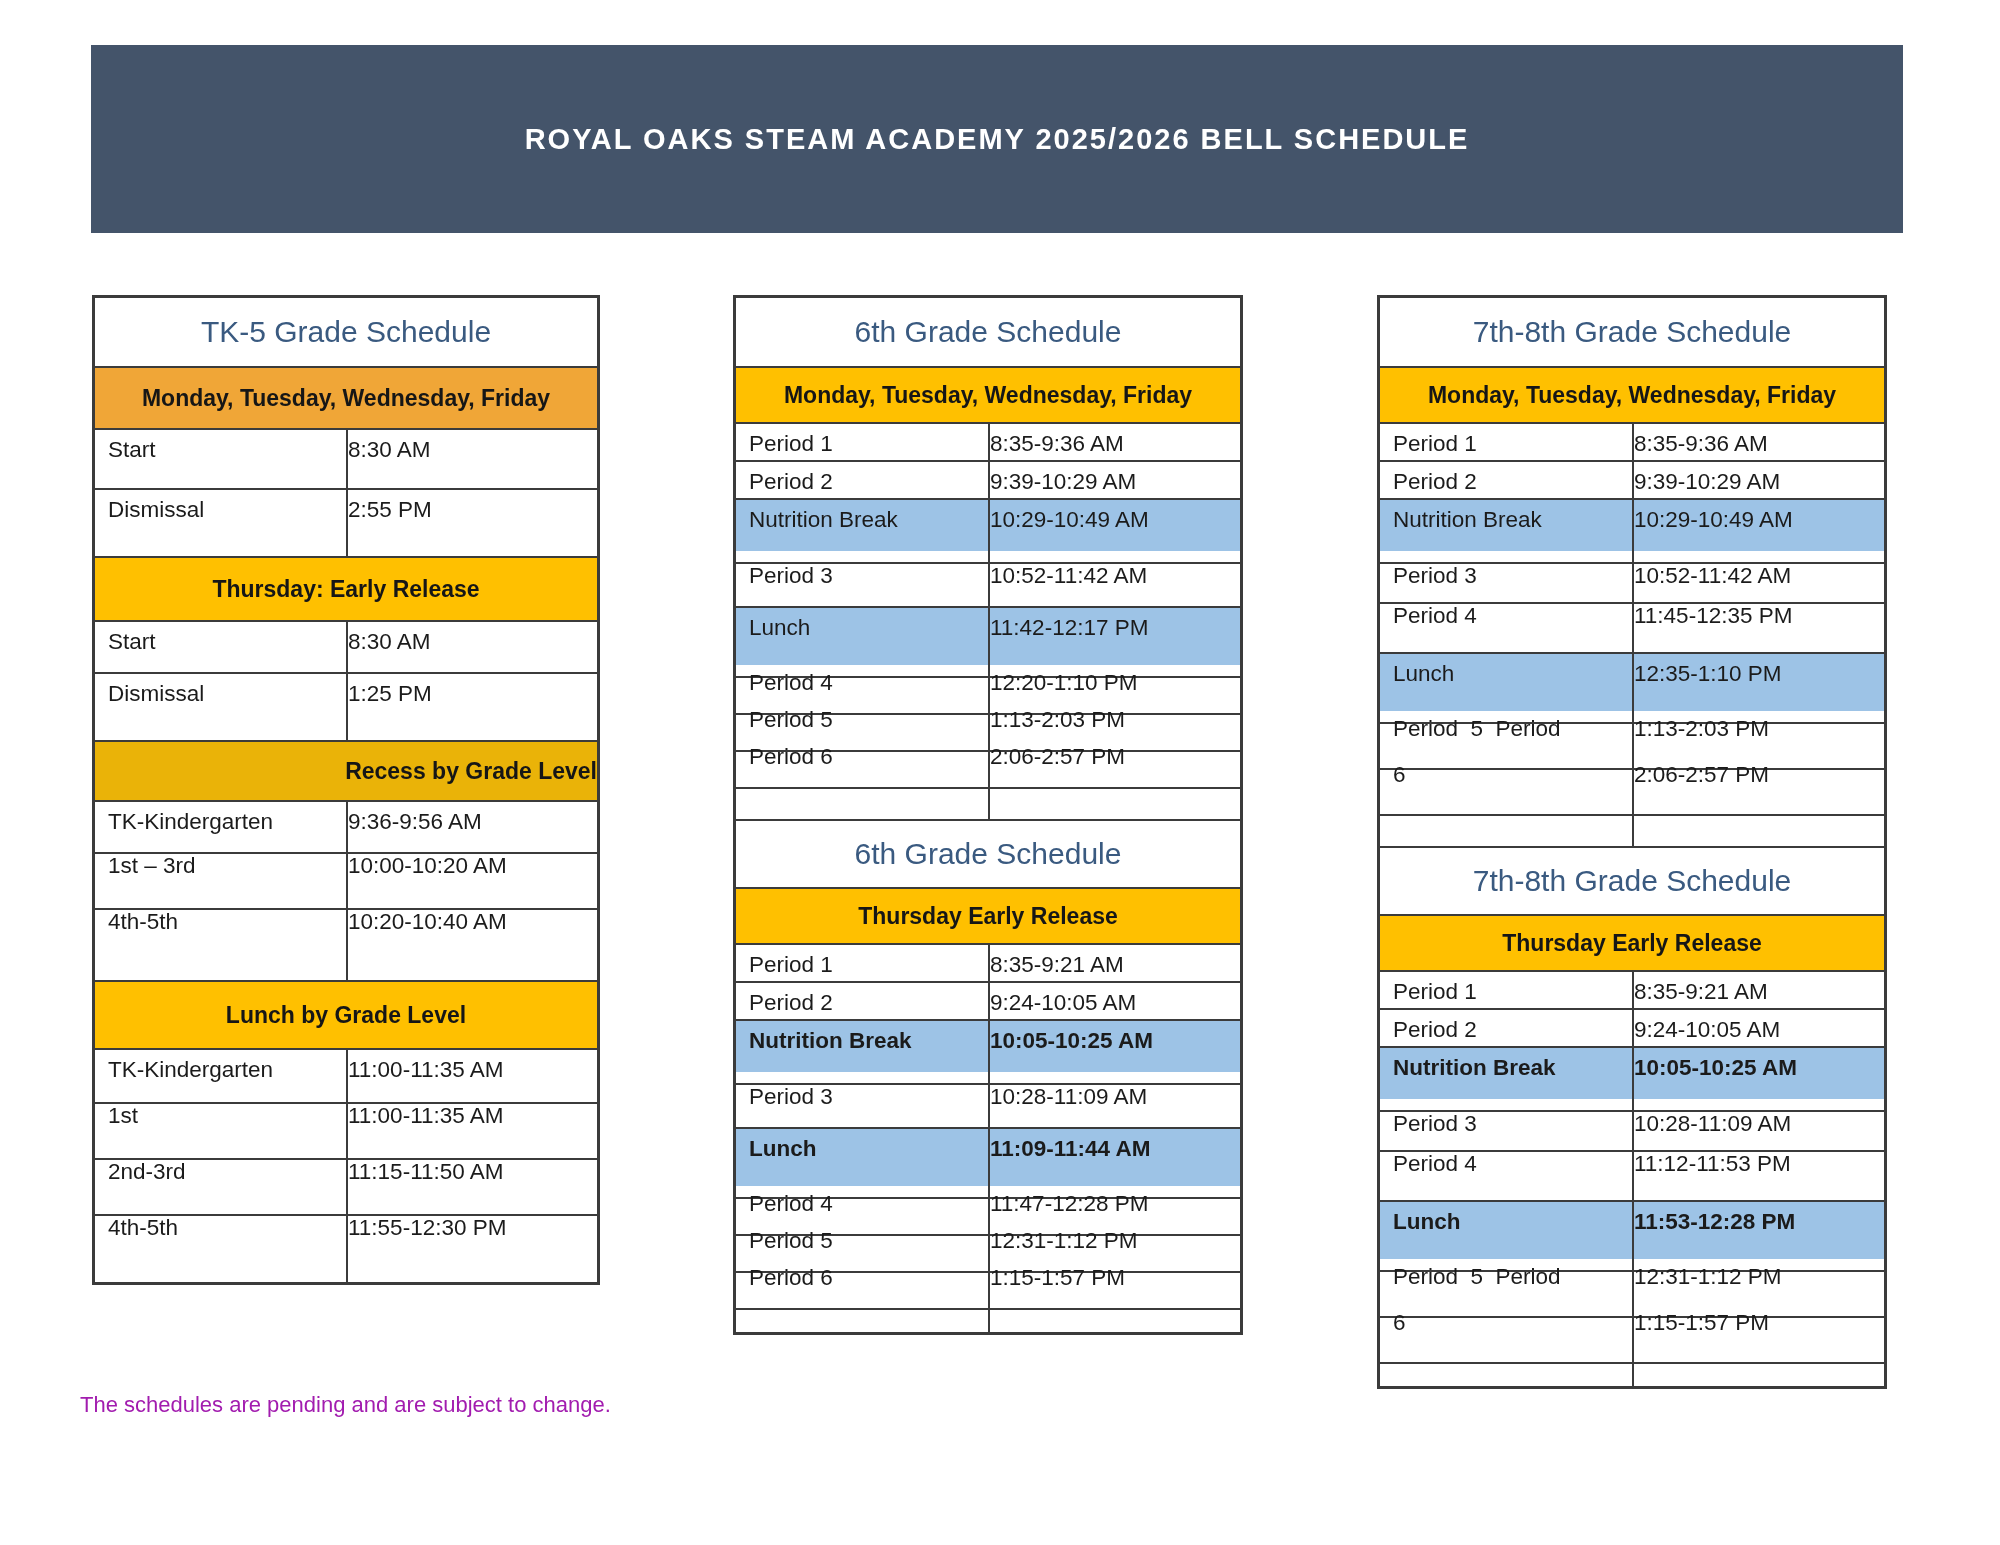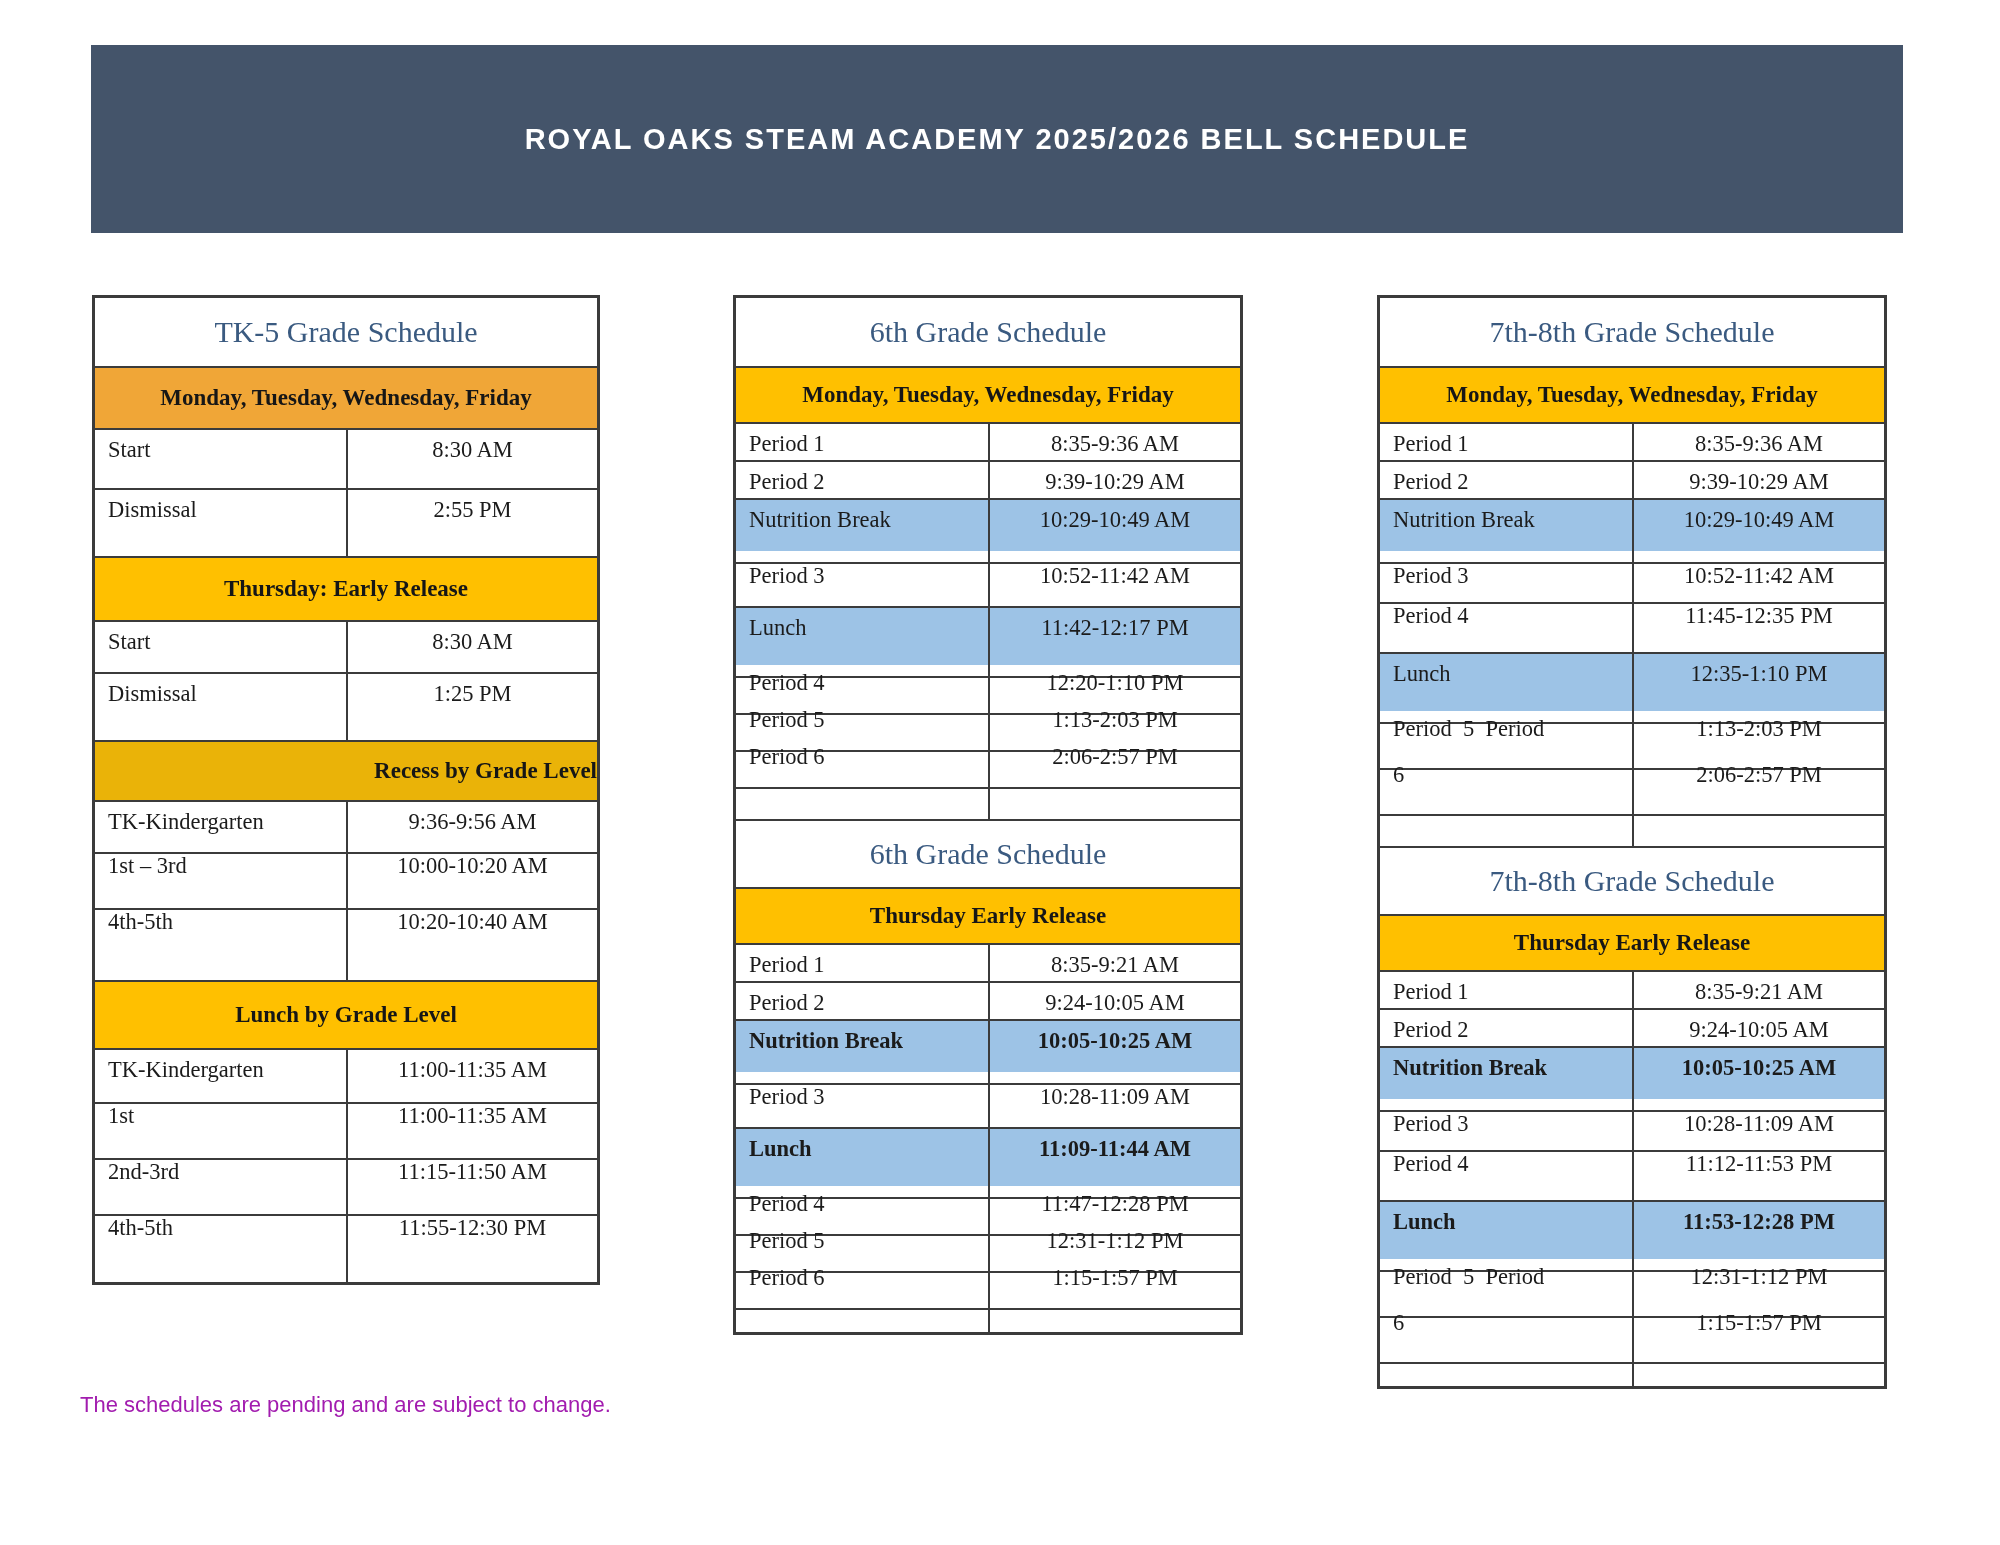--- a/index.html
+++ b/index.html
@@ -27,21 +27,20 @@
     font-weight: bold;
     letter-spacing: 2px;
   }
   
   .sched {
     position: absolute;
     top: 295px;
     border: 3px solid #3b3b3b;
     background: #ffffff;
     box-sizing: border-box;
-    font-family: Liberation Serif, serif;
   }
   .row {
     position: relative;
     box-sizing: border-box;
     border-top: 2px solid #3b3b3b;
   }
   .sched .row:first-child { border-top: none; }
 
   .row.title { display: flex; align-items: center; justify-content: center; }
   .title-text { color: #3A5A80; font-size: 30px; font-weight: 400; }
@@ -50,21 +49,21 @@
     display: flex; align-items: center; justify-content: center;
     font-weight: bold; font-size: 23px; color: #161616;
   }
   .row.band.amber   { background: #F0A637; }
   .row.band.gold    { background: #FFC000; }
   .row.band.bluehdr { background: #eab308; justify-content: flex-end; }
 
   .row.data, .row.spacer { display: flex; }
   .c1 { width: 50%; box-sizing: border-box; padding: 7px 0 0 13px; }
   .c2 { width: 50%; box-sizing: border-box; border-left: 2px solid #3b3b3b;
-        text-align: center; padding-top: 7px; }
+        text-align: left; padding-top: 7px; }
   .row .txt { font-size: 22.5px; display: inline-block; position: relative; line-height: 1.15; }
 
   
   .row.blue { background: #9DC3E6; box-shadow: inset 0 -11px 0 0 #ffffff; }
   .row.bold .txt { font-weight: bold; }
 
   
   .row.graze  .txt { top: -8px; }
   .row.strike .txt { top: -15px; }
 

